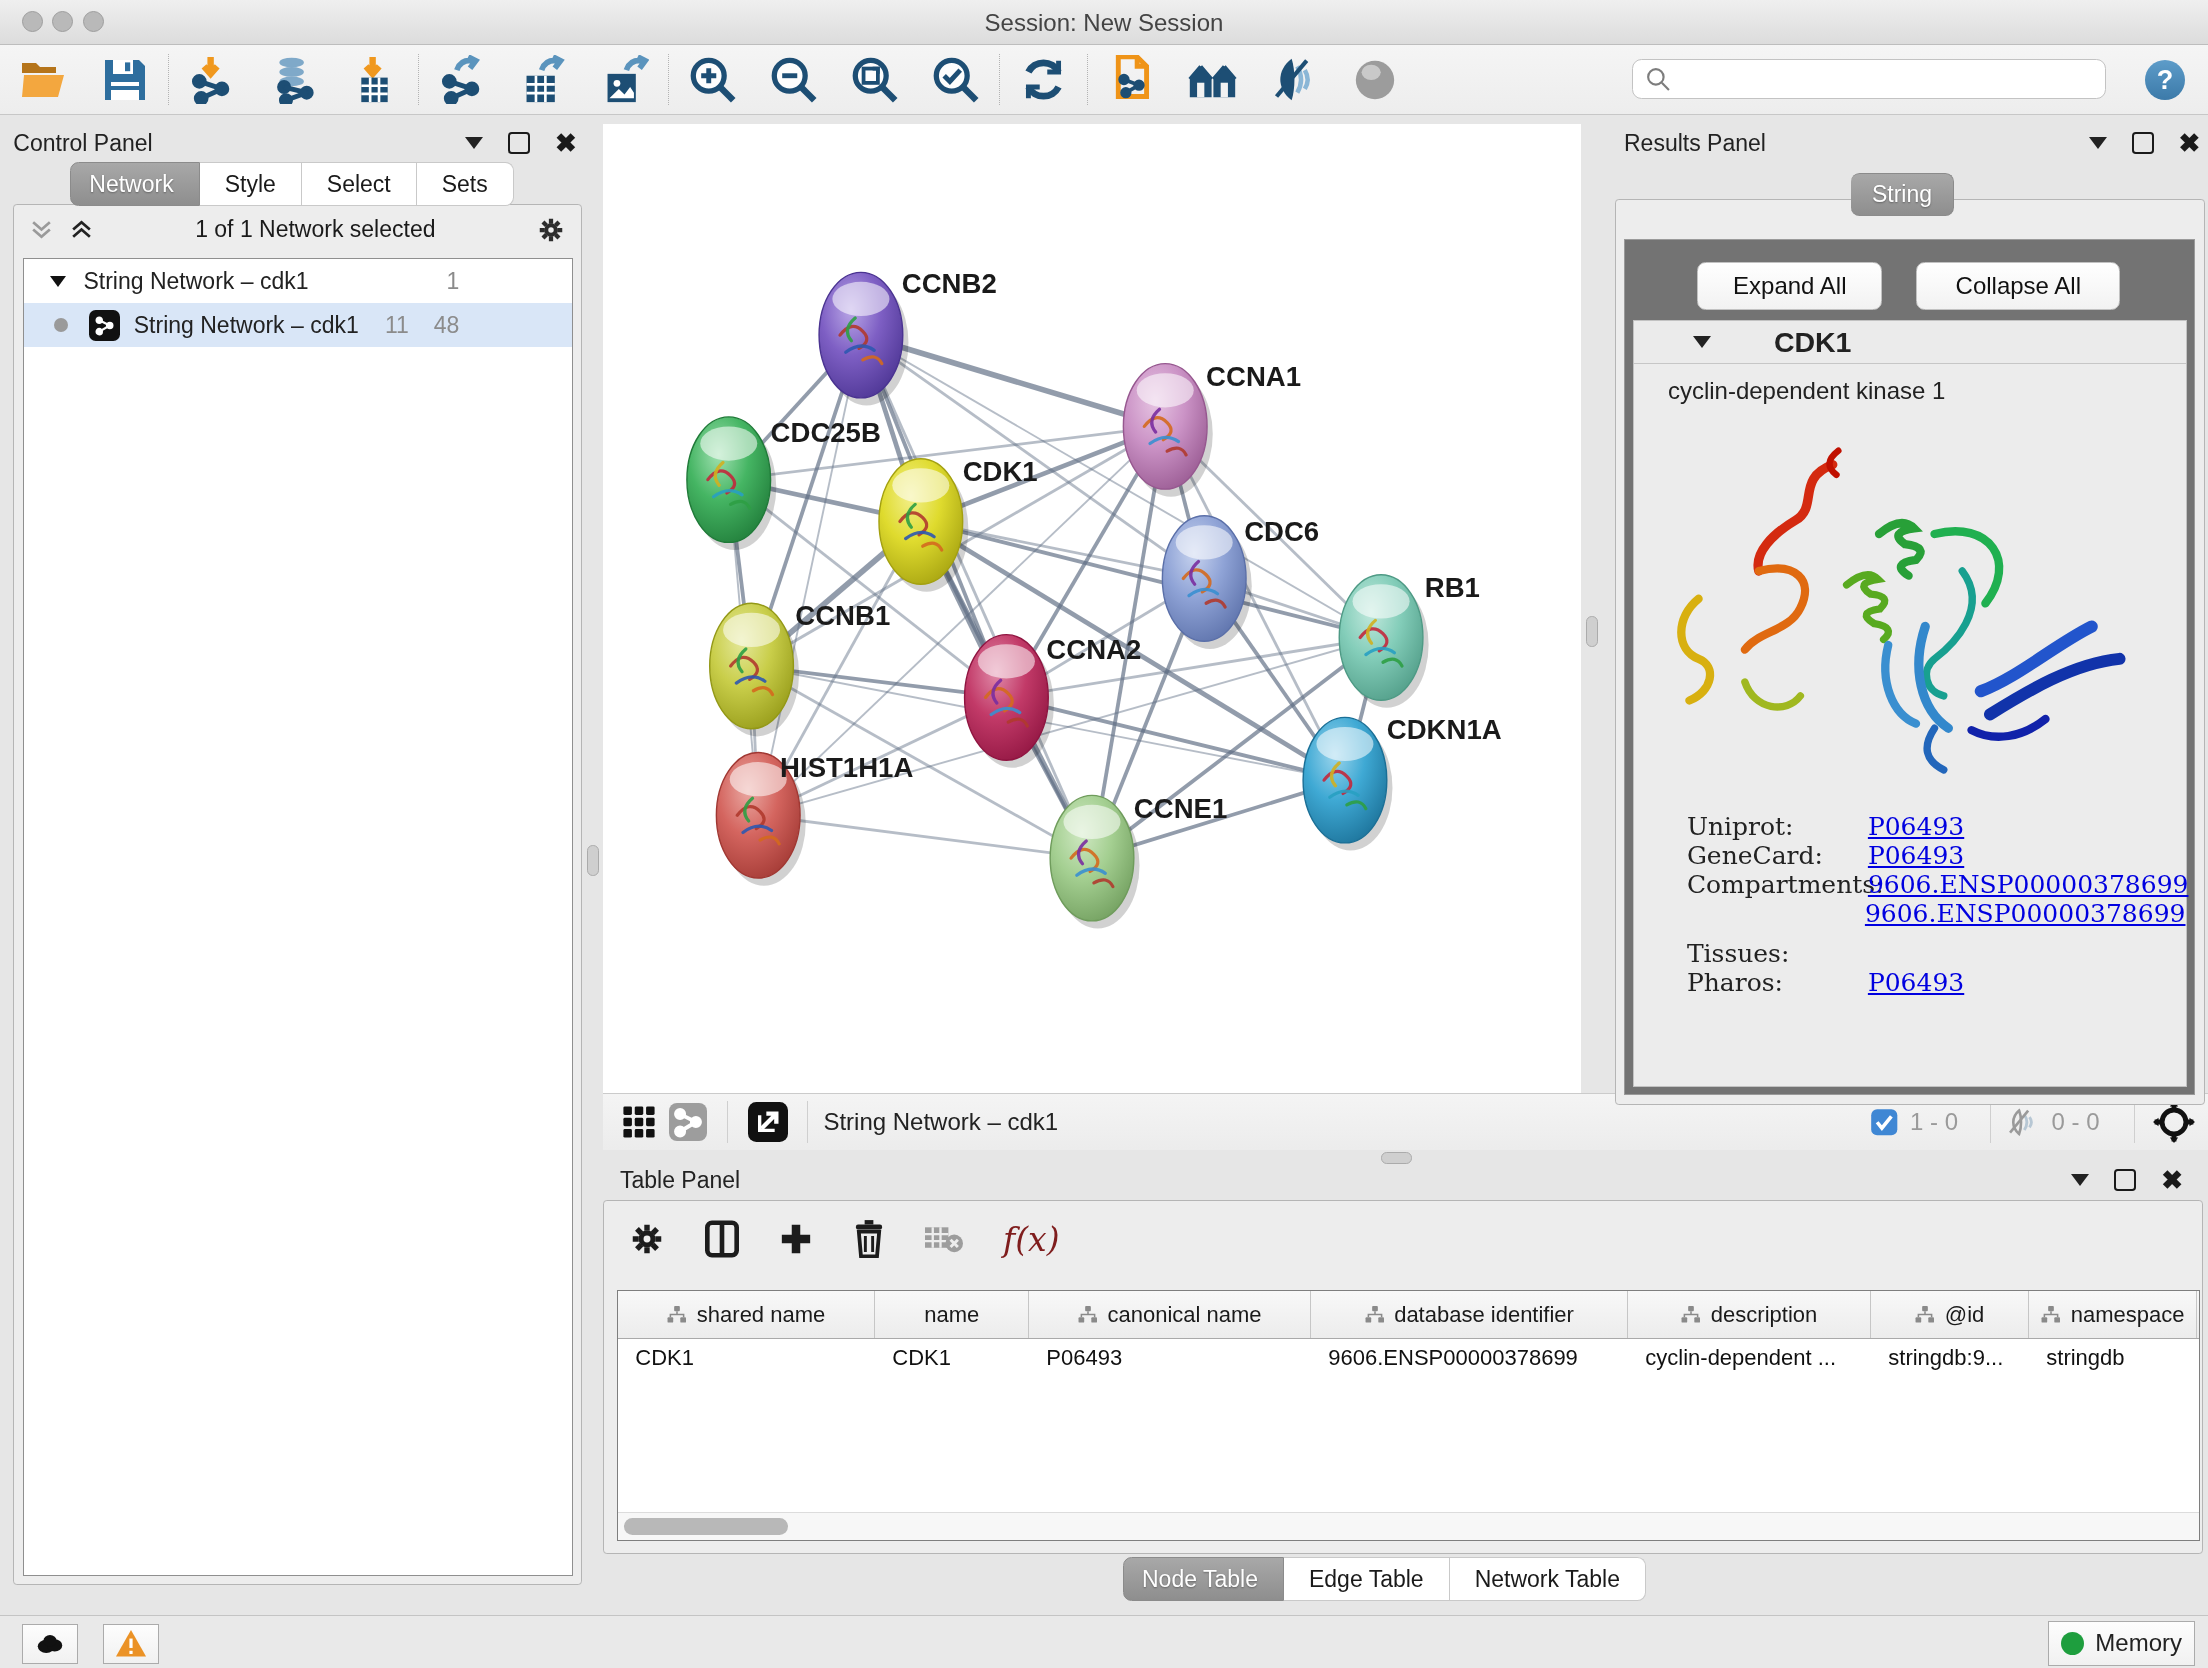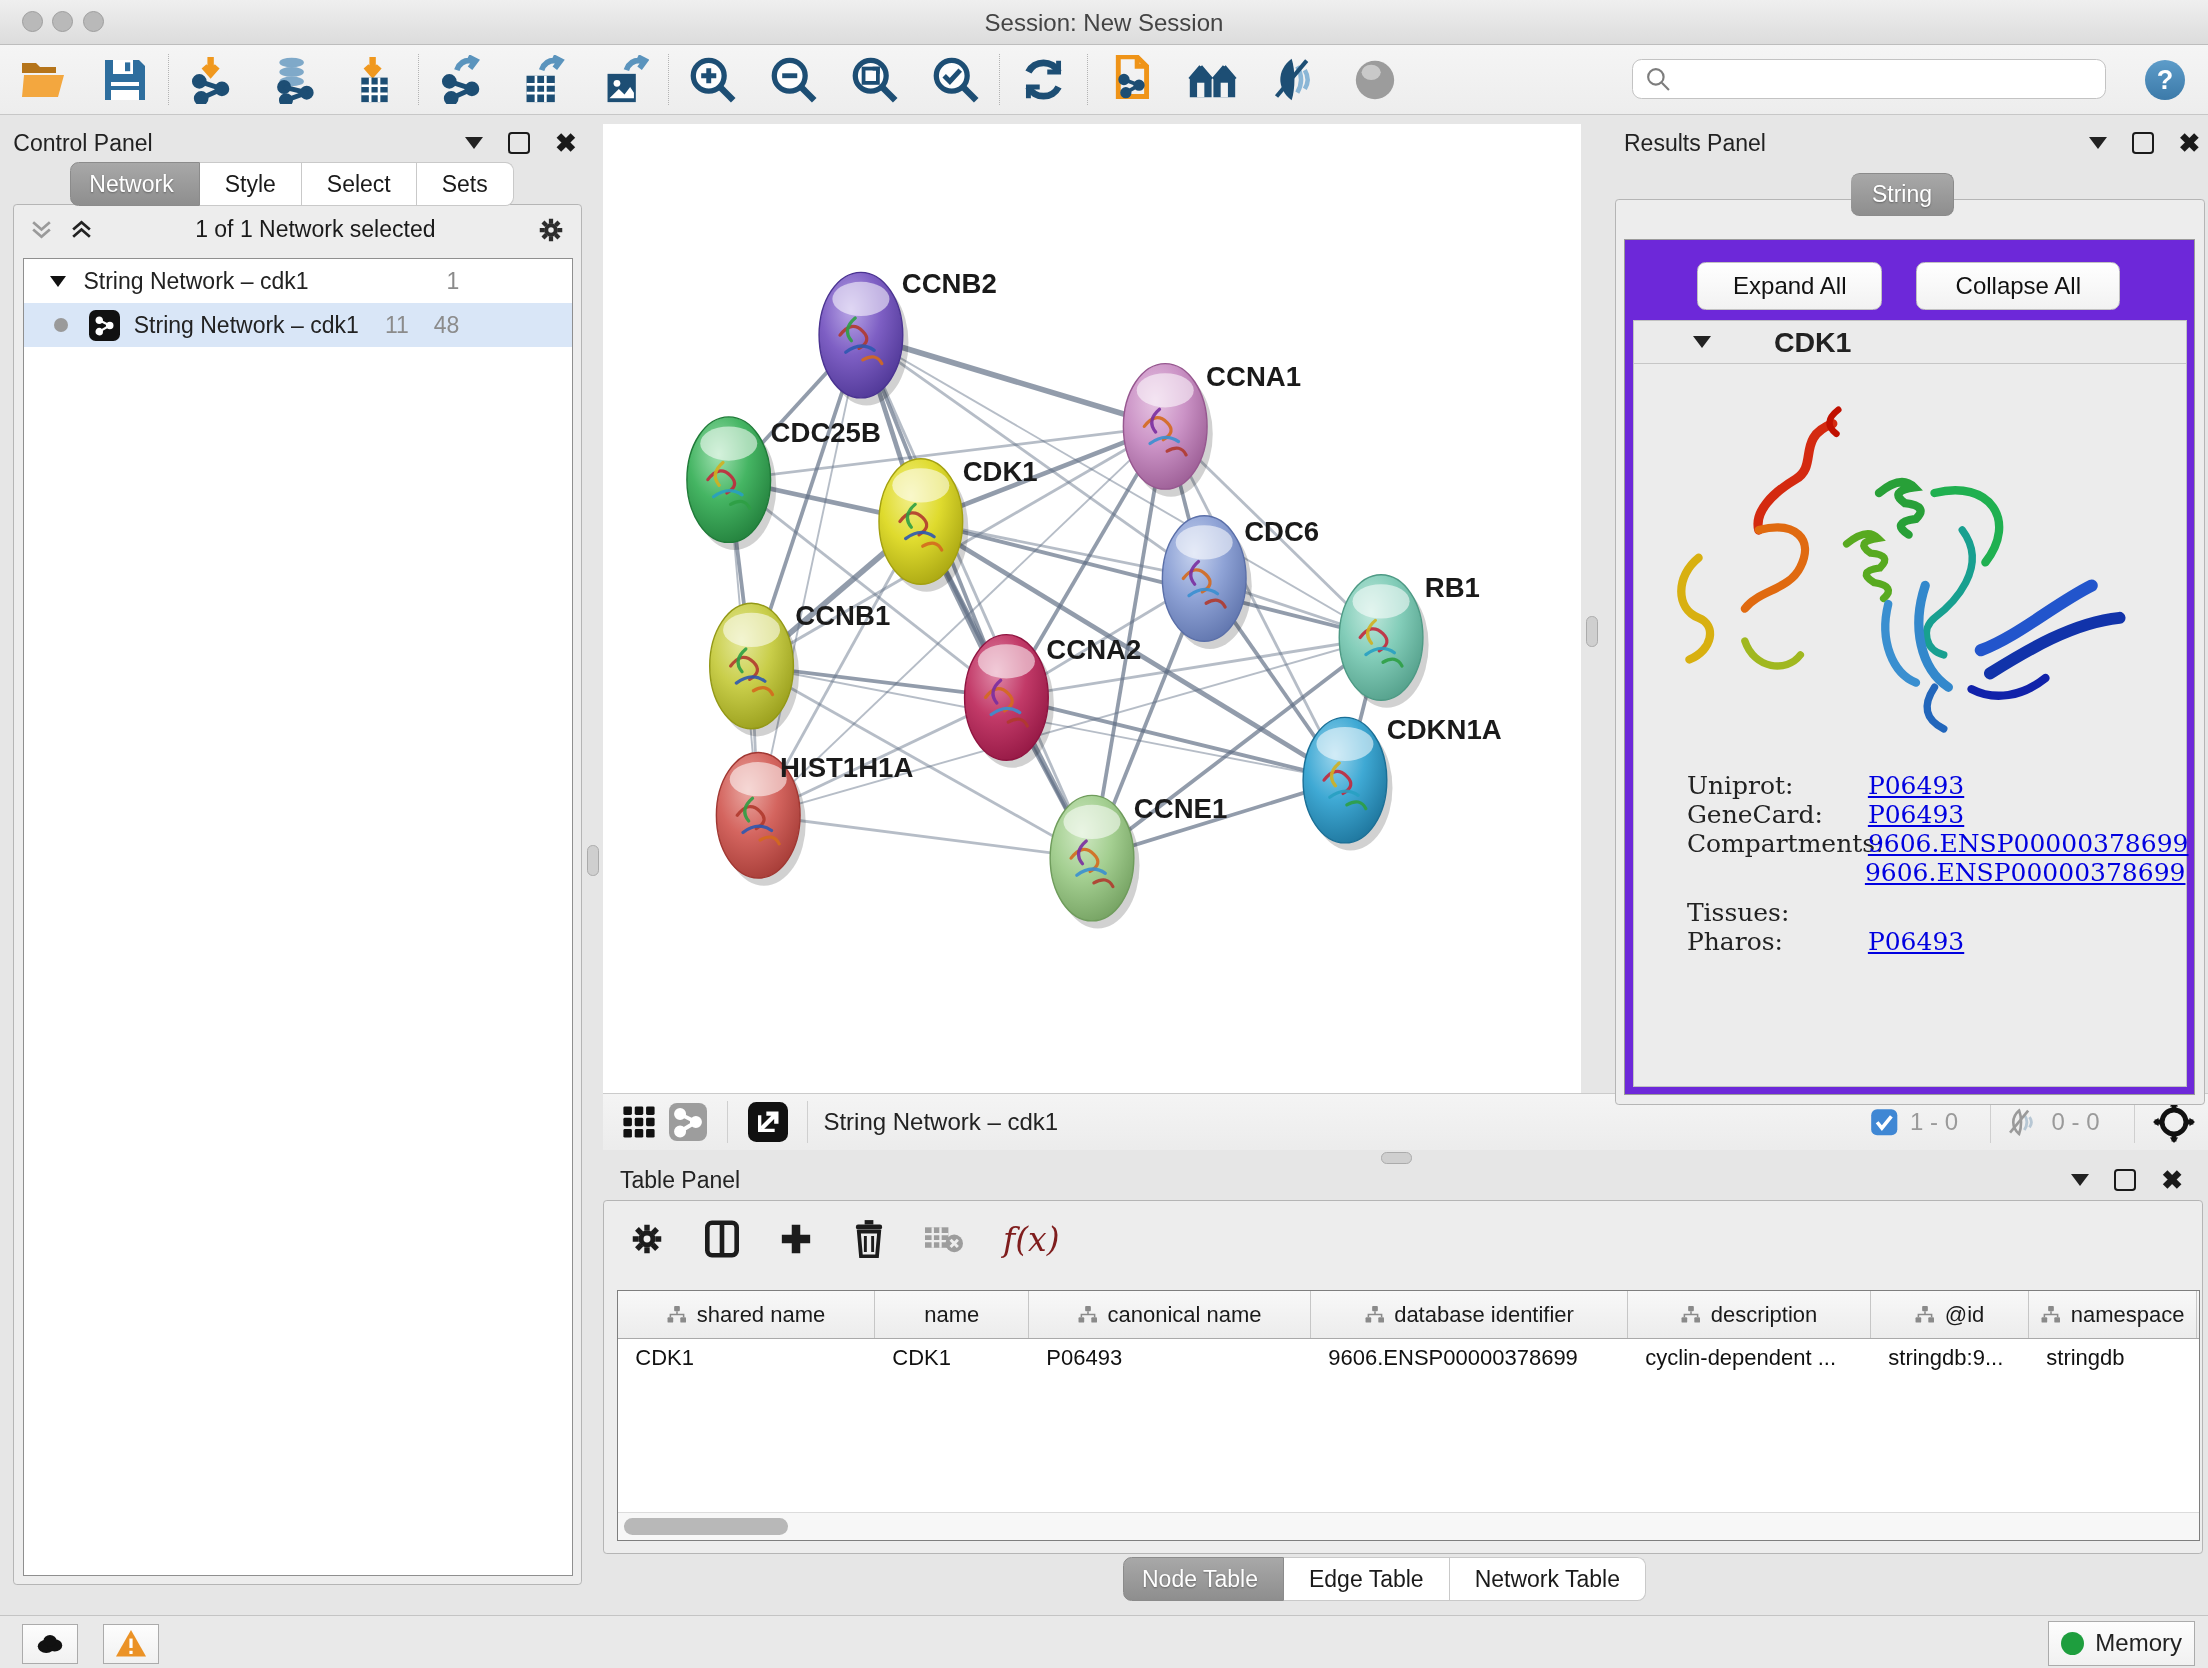--- a/index.html
+++ b/index.html
@@ -614,29 +614,30 @@
   <div style="display:flex;align-items:center;justify-content:space-between;height:38px;padding:0 7.6px 0 15px;">
     <span class="panel-title">Results Panel</span>
     <span class="pctl">
       <span class="tri-down"></span>
       <span class="sqbtn"></span>
       <span class="xbtn">✖</span>
     </span>
   </div>
   <div class="tab sel" style="position:absolute;left:242px;top:49px;width:103px;height:43px;border-radius:8.6px;z-index:2;box-sizing:border-box;">String</div>
   <div class="contentbox" style="position:absolute;left:5.7px;top:75px;width:590px;height:906px;box-sizing:border-box;">
-    <div class="whitebox" style="position:absolute;left:8.6px;top:39px;right:8.6px;bottom:8.6px;background:#6d28d9;border-color:#9a9a9a;">
+    <div class="whitebox" style="position:absolute;left:8.6px;top:39px;right:8.6px;bottom:8.6px;background:#737373;border-color:#9a9a9a;">
       <div class="btn" style="position:absolute;left:72px;top:22px;width:183px;height:46px;">Expand All</div>
       <div class="btn" style="position:absolute;left:291px;top:22px;width:202px;height:46px;">Collapse All</div>
 
       <div style="position:absolute;left:7.6px;top:80px;right:7.6px;bottom:7.6px;border:1px solid #c2c2c2;background:#ececec;">
         <div style="height:42px;display:flex;align-items:center;border-bottom:1px solid #c6c6c6;background:#ebebeb;">
           <span class="tri-down" style="margin:0 63px 0 59px;"></span>
           <span style="font-size:28.5px;font-weight:bold;">CDK1</span>
         </div>
+        <div style="padding:13.3px 0 0 34px;font-size:24px;">cyclin-dependent kinase 1</div>
 
         <svg width="518" height="390" viewBox="0 0 560 420" style="margin:7.6px 0 0 23px;">
           <g fill="none" stroke-linecap="round">
             <path d="M190,55 c-40,15 -15,45 -40,60 c-25,15 -45,35 -40,55" stroke="#d42a10" stroke-width="10"></path>
             <path d="M196,40 q-18,14 -2,26" stroke="#c01000" stroke-width="7"></path>
             <path d="M110,170 c40,-10 60,10 45,40 c-12,25 -45,25 -60,45" stroke="#e06a10" stroke-width="9"></path>
             <path d="M45,200 c-25,20 -25,55 0,65 c20,8 15,35 -10,45" stroke="#d8b010" stroke-width="9"></path>
             <path d="M95,290 c10,30 45,35 60,15" stroke="#a0b820" stroke-width="8"></path>
             <path d="M205,185 q22,-18 34,-6 q-26,4 -8,16 q24,2 10,16 q-26,4 -6,16 q24,4 10,17" stroke="#58aa20" stroke-width="8"></path>
             <path d="M240,130 q24,-20 38,-6 q-28,4 -10,17 q26,3 12,17 q-28,4 -8,17" stroke="#28a038" stroke-width="9"></path>

